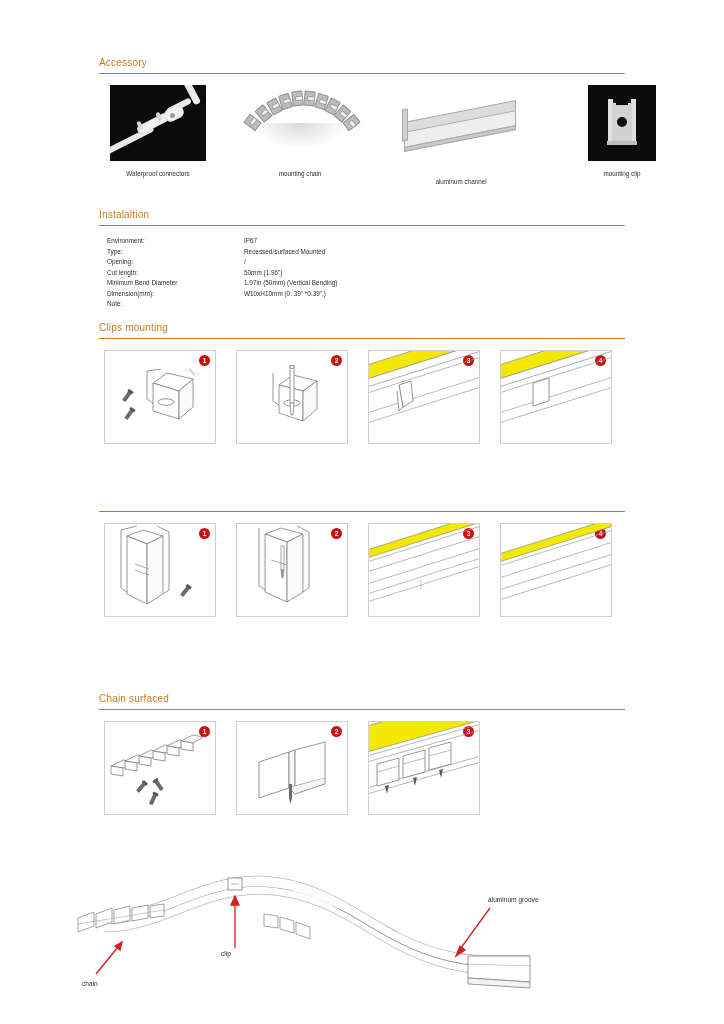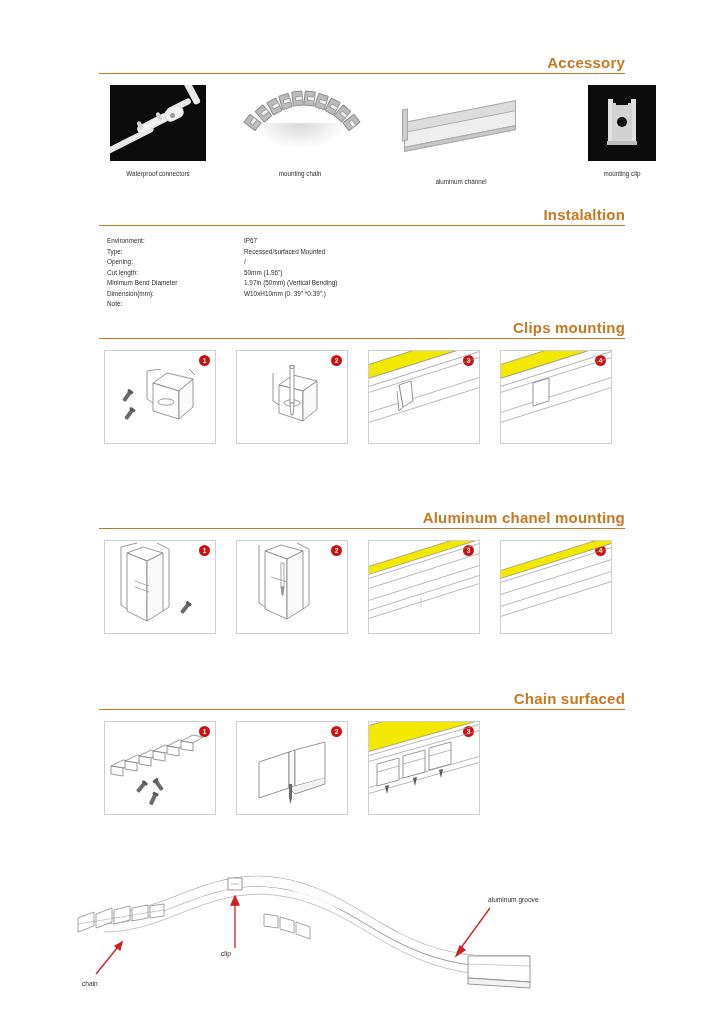--- a/index.html
+++ b/index.html
@@ -10,24 +10,23 @@
     font-family:"Liberation Sans", sans-serif;
     color:#333;
     position:relative;
     overflow:hidden;
   }
   .page { position:absolute; left:0; top:0; width:724px; height:1024px; }
 
   
   .section { position:absolute; left:99px; width:526px; }
   .sec-head {
-    font-size:15px; font-weight:bold; color:#C87820;
+    font-size:10px; font-weight:normal; color:#C87820;
     letter-spacing:.2px; line-height:14px;
     padding-bottom:3px;
-    text-align:right;
   }
   .sec-rule { height:1px; background:#C87820; width:100%; }
 
   
   .acc-row { position:relative; height:100px; margin-top:11px; }
   .acc-item { position:absolute; top:0; text-align:center; }
   .acc-figure { margin:0 auto; }
   .acc-cap {
     font-size:6.3px; color:#2e2e2e; margin-top:8px;
     line-height:9px; white-space:nowrap;
@@ -279,21 +278,20 @@
         <div class="spec-val">W10xH10mm (0. 39" *0.39",)</div>
       </div>
       <div class="spec-row">
         <div class="spec-label">Note:</div>
         <div class="spec-val"></div>
       </div>
     </div>
   </div>
 
   <div class="section" style="top:511px;">
-    <div class="sec-head">Aluminum chanel mounting</div>
     <div class="sec-rule"></div>
 
     <div class="steps" style="height:150px;">
 
       <div class="panel" style="left:5px;">
         <div class="badge">1</div>
         <svg width="112" height="94" viewBox="0 0 112 94" style="position:absolute;left:0;top:0;">
           <polygon points="22,12 38,6 58,12 42,20" fill="#fff" stroke="#7d7d7d" stroke-width="0.8"></polygon>
           <polygon points="22,12 22,70 42,80 42,20" fill="#fff" stroke="#7d7d7d" stroke-width="0.8"></polygon>
           <polygon points="42,20 58,12 58,70 42,80" fill="#fafafa" stroke="#7d7d7d" stroke-width="0.8"></polygon>

